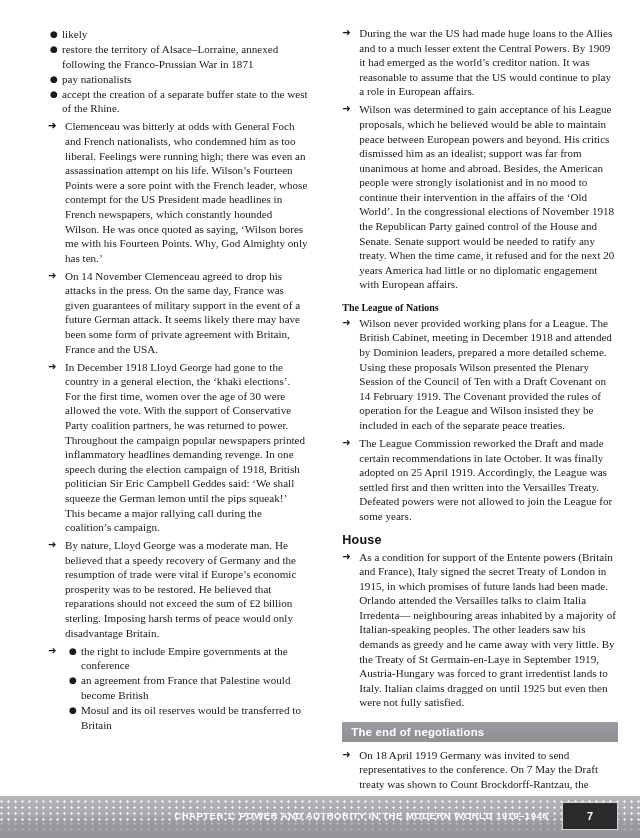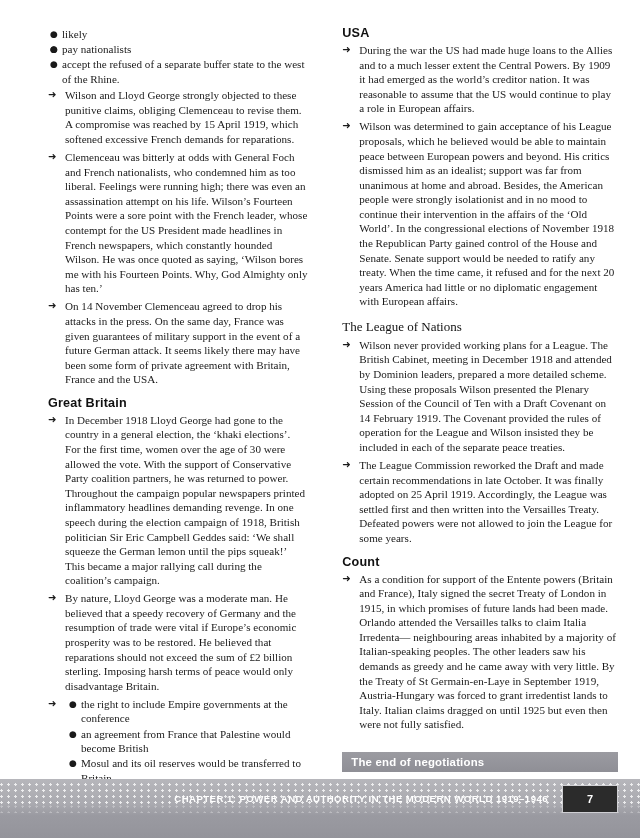--- a/index.html
+++ b/index.html
@@ -38,34 +38,34 @@
     font-family: "Liberation Sans", "DejaVu Sans", sans-serif;
     font-size: 12.6px;
     font-weight: bold;
     margin: 9px 0 3px 0;
     letter-spacing: 0.2px;
     color: #111;
   }
   h2.sans-head.first { margin-top: 0; }
   h2.serif-head {
     font-family: "Liberation Serif", "DejaVu Serif", serif;
-    font-size: 13px;
-    font-weight: normal;
+    font-size: 10px;
+    font-weight: bold;
     margin: 10px 0 3px 0;
     color: #111;
   }
   .bar-head {
     background: linear-gradient(to bottom, #9b9ba1 0%, #8f8f96 100%);
     color: #ffffff;
     font-family: "Liberation Sans", "DejaVu Sans", sans-serif;
     font-size: 11.4px;
     font-weight: bold;
     letter-spacing: 0.2px;
     padding: 4px 4px 4px 9px;
-    margin: 20px 0 6px 0;
+    margin: 12px 0 6px 0;
   }
 
   
   ul.arrow-list, ul.dot-list {
     list-style: none;
     margin: 0;
     padding: 0;
   }
   ul.arrow-list > li {
     position: relative;
@@ -105,21 +105,21 @@
     color: #1a1a1a;
   }
   ul.arrow-list ul.dot-list { margin-left: 2px; }
 
   
   .footer {
     position: absolute;
     left: 0;
     bottom: 0;
     width: 640px;
-    height: 59px;
+    height: 42px;
     background:
       linear-gradient(to bottom,
         rgba(255,255,255,0.0) 0%,
         rgba(255,255,255,0.0) 100%),
       linear-gradient(to bottom, #b6b6bb 0%, #a9a9af 44%, #9a9aa1 62%, #94949b 100%);
   }
   .footer-dots {
     position: absolute;
     left: 0;
     top: 4px;
@@ -180,64 +180,62 @@
 <body>
 
 <div class="page">
 
   <div class="columns">
 
     <div class="col col-left">
 
       <ul class="dot-list">
         <li><span class="dot-glyph">●</span><span>likely</span></li>
-        <li><span class="dot-glyph">●</span></li>
+        <li><span class="dot-glyph">●</span><span>restore the territory of Alsace–Lorraine, annexed following the Franco-Prussian War in 1871</span></li>
         <li><span class="dot-glyph">●</span><span>pay nationalists</span></li>
-        <li><span class="dot-glyph">●</span><span>accept the refused of a separate buffer state to the west of the Rhine.</span></li>
-      </ul>
-
-      <ul class="arrow-list">
-        <li><span class="arrow-glyph">➜</span><span>Wilson and Lloyd George strongly objected to these punitive claims, obliging Clemenceau to revise them. A compromise was reached by 15 April 1919, which softened excessive French demands for reparations.</span></li>
+        <li><span class="dot-glyph">●</span><span>accept the creation of a separate buffer state to the west of the Rhine.</span></li>
+      </ul>
+
+      <ul class="arrow-list">
+        <li><span class="arrow-glyph">➜</span></li>
         <li><span class="arrow-glyph">➜</span><span>Clemenceau was bitterly at odds with General Foch and French nationalists, who condemned him as too liberal. Feelings were running high; there was even an assassination attempt on his life. Wilson’s Fourteen Points were a sore point with the French leader, whose contempt for the US President made headlines in French newspapers, which constantly hounded Wilson. He was once quoted as saying, ‘Wilson bores me with his Fourteen Points. Why, God Almighty only has ten.’</span></li>
         <li><span class="arrow-glyph">➜</span><span>On 14 November Clemenceau agreed to drop his attacks in the press. On the same day, France was given guarantees of military support in the event of a future German attack. It seems likely there may have been some form of private agreement with Britain, France and the USA.</span></li>
       </ul>
 
-      <h2 class="sans-head">Great Britain</h2>
 
       <ul class="arrow-list">
         <li><span class="arrow-glyph">➜</span><span>In December 1918 Lloyd George had gone to the country in a general election, the ‘khaki elections’. For the first time, women over the age of 30 were allowed the vote. With the support of Conservative Party coalition partners, he was returned to power. Throughout the campaign popular newspapers printed inflammatory headlines demanding revenge. In one speech during the election campaign of 1918, British politician Sir Eric Campbell Geddes said: ‘We shall squeeze the German lemon until the pips squeak!’ This became a major rallying call during the coalition’s campaign.</span></li>
         <li><span class="arrow-glyph">➜</span><span>By nature, Lloyd George was a moderate man. He believed that a speedy recovery of Germany and the resumption of trade were vital if Europe’s economic prosperity was to be restored. He believed that reparations should not exceed the sum of £2 billion sterling. Imposing harsh terms of peace would only disadvantage Britain.</span></li>
         <li>
           <span class="arrow-glyph">➜</span>
           <ul class="dot-list">
             <li><span class="dot-glyph">●</span><span>the right to include Empire governments at the conference</span></li>
             <li><span class="dot-glyph">●</span><span>an agreement from France that Palestine would become British</span></li>
             <li><span class="dot-glyph">●</span><span>Mosul and its oil reserves would be transferred to Britain</span></li>
 
           </ul>
         </li>
       </ul>
 
     </div>
 
     <div class="col col-right">
 
-      <h2 class="sans-head first">USA</h2>
       <ul class="arrow-list">
         <li><span class="arrow-glyph">➜</span><span>During the war the US had made huge loans to the Allies and to a much lesser extent the Central Powers. By 1909 it had emerged as the world’s creditor nation. It was reasonable to assume that the US would continue to play a role in European affairs.</span></li>
         <li><span class="arrow-glyph">➜</span><span>Wilson was determined to gain acceptance of his League proposals, which he believed would be able to maintain peace between European powers and beyond. His critics dismissed him as an idealist; support was far from unanimous at home and abroad. Besides, the American people were strongly isolationist and in no mood to continue their intervention in the affairs of the ‘Old World’. In the congressional elections of November 1918 the Republican Party gained control of the House and Senate. Senate support would be needed to ratify any treaty. When the time came, it refused and for the next 20 years America had little or no diplomatic engagement with European affairs.</span></li>
       </ul>
 
       <h2 class="serif-head">The League of Nations</h2>
       <ul class="arrow-list">
         <li><span class="arrow-glyph">➜</span><span>Wilson never provided working plans for a League. The British Cabinet, meeting in December 1918 and attended by Dominion leaders, prepared a more detailed scheme. Using these proposals Wilson presented the Plenary Session of the Council of Ten with a Draft Covenant on 14 February 1919. The Covenant provided the rules of operation for the League and Wilson insisted they be included in each of the separate peace treaties.</span></li>
         <li><span class="arrow-glyph">➜</span><span>The League Commission reworked the Draft and made certain recommendations in late October. It was finally adopted on 25 April 1919. Accordingly, the League was settled first and then written into the Versailles Treaty. Defeated powers were not allowed to join the League for some years.</span></li>
       </ul>
 
-      <h2 class="sans-head">Count</h2>
+      <h2 class="sans-head">House</h2>
       <ul class="arrow-list">
         <li><span class="arrow-glyph">➜</span><span>As a condition for support of the Entente powers (Britain and France), Italy signed the secret Treaty of London in 1915, in which promises of future lands had been made. Orlando attended the Versailles talks to claim Italia Irredenta— neighbouring areas inhabited by a majority of Italian-speaking peoples. The other leaders saw his demands as greedy and he came away with very little. By the Treaty of St Germain-en-Laye in September 1919, Austria-Hungary was forced to grant irredentist lands to Italy. Italian claims dragged on until 1925 but even then were not fully satisfied.</span></li>
       </ul>
 
       <div class="bar-head">The end of negotiations</div>
       <ul class="arrow-list">
         <li><span class="arrow-glyph">➜</span><span>On 18 April 1919 Germany was invited to send representatives to the conference. On 7 May the Draft treaty was shown to Count Brockdorff-Rantzau, the German Foreign Minister, who lamented:</span></li>
       </ul>
 
     </div>

